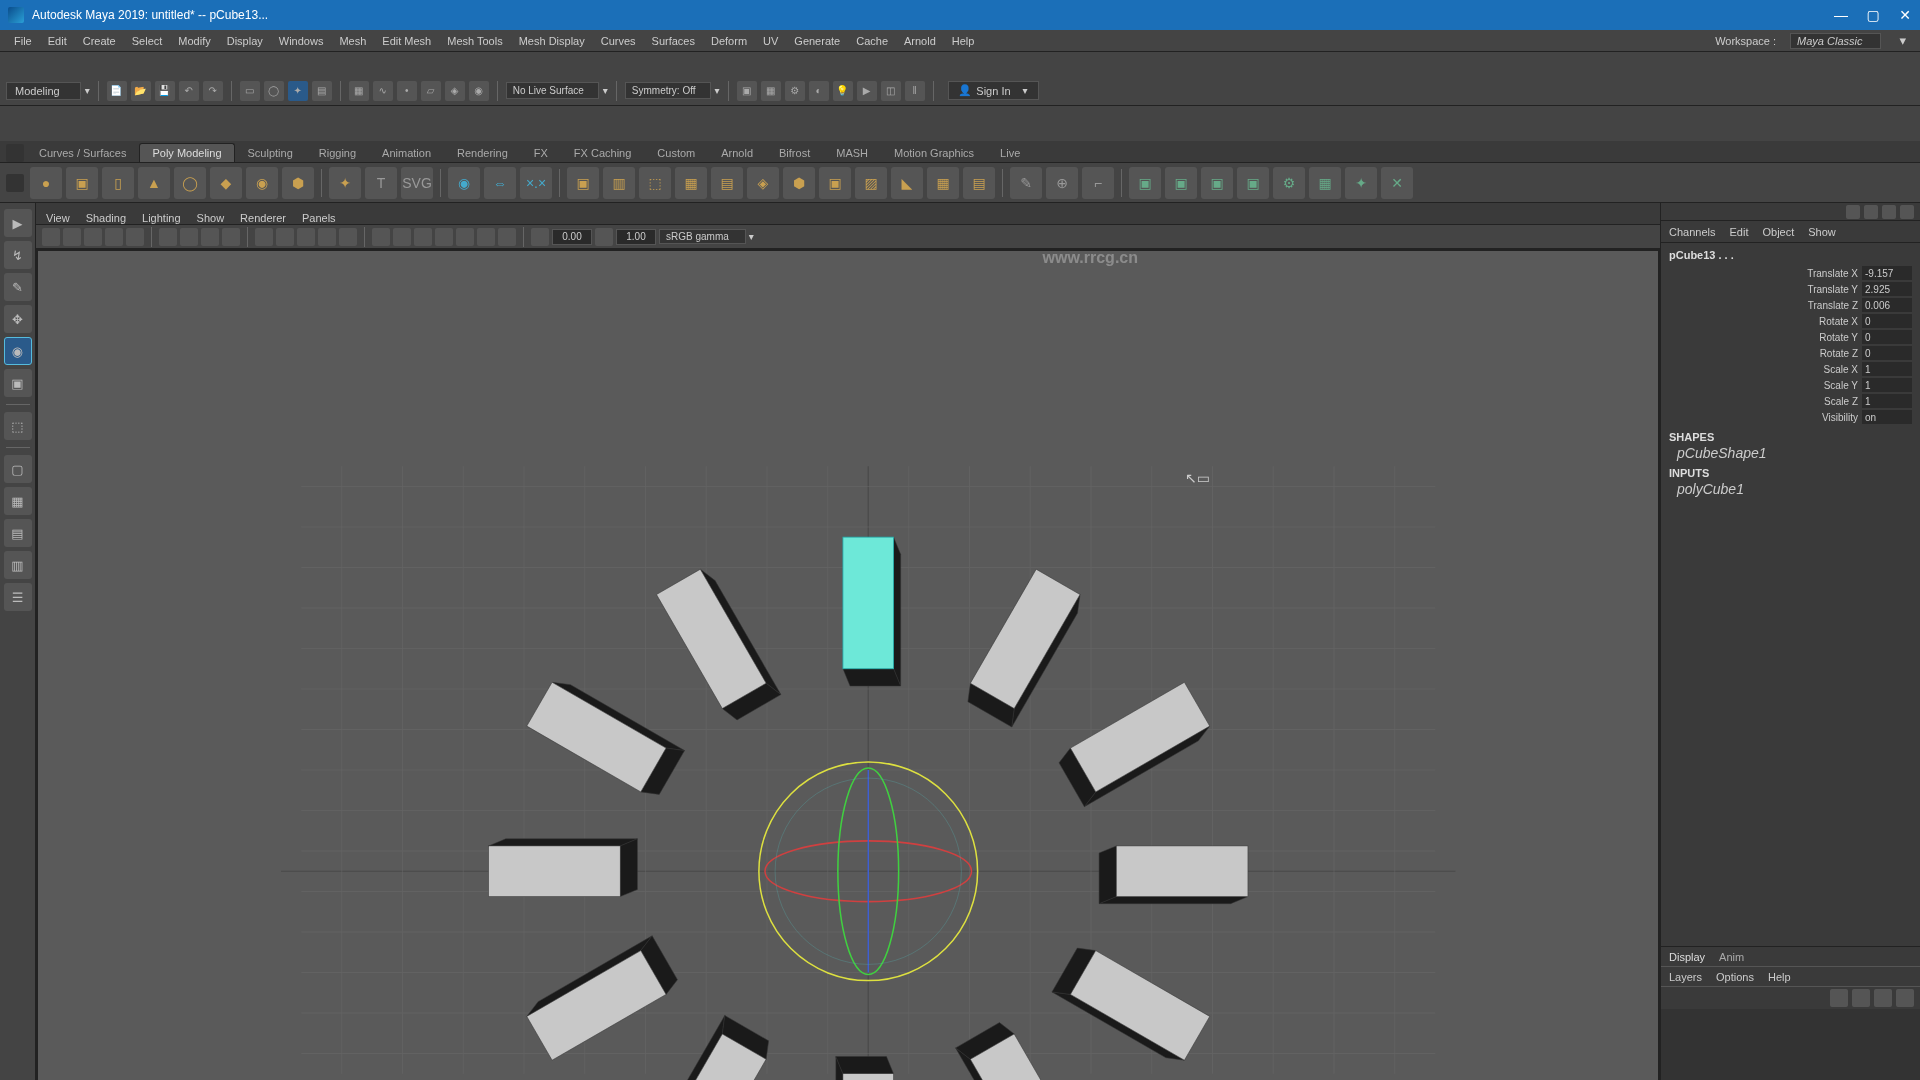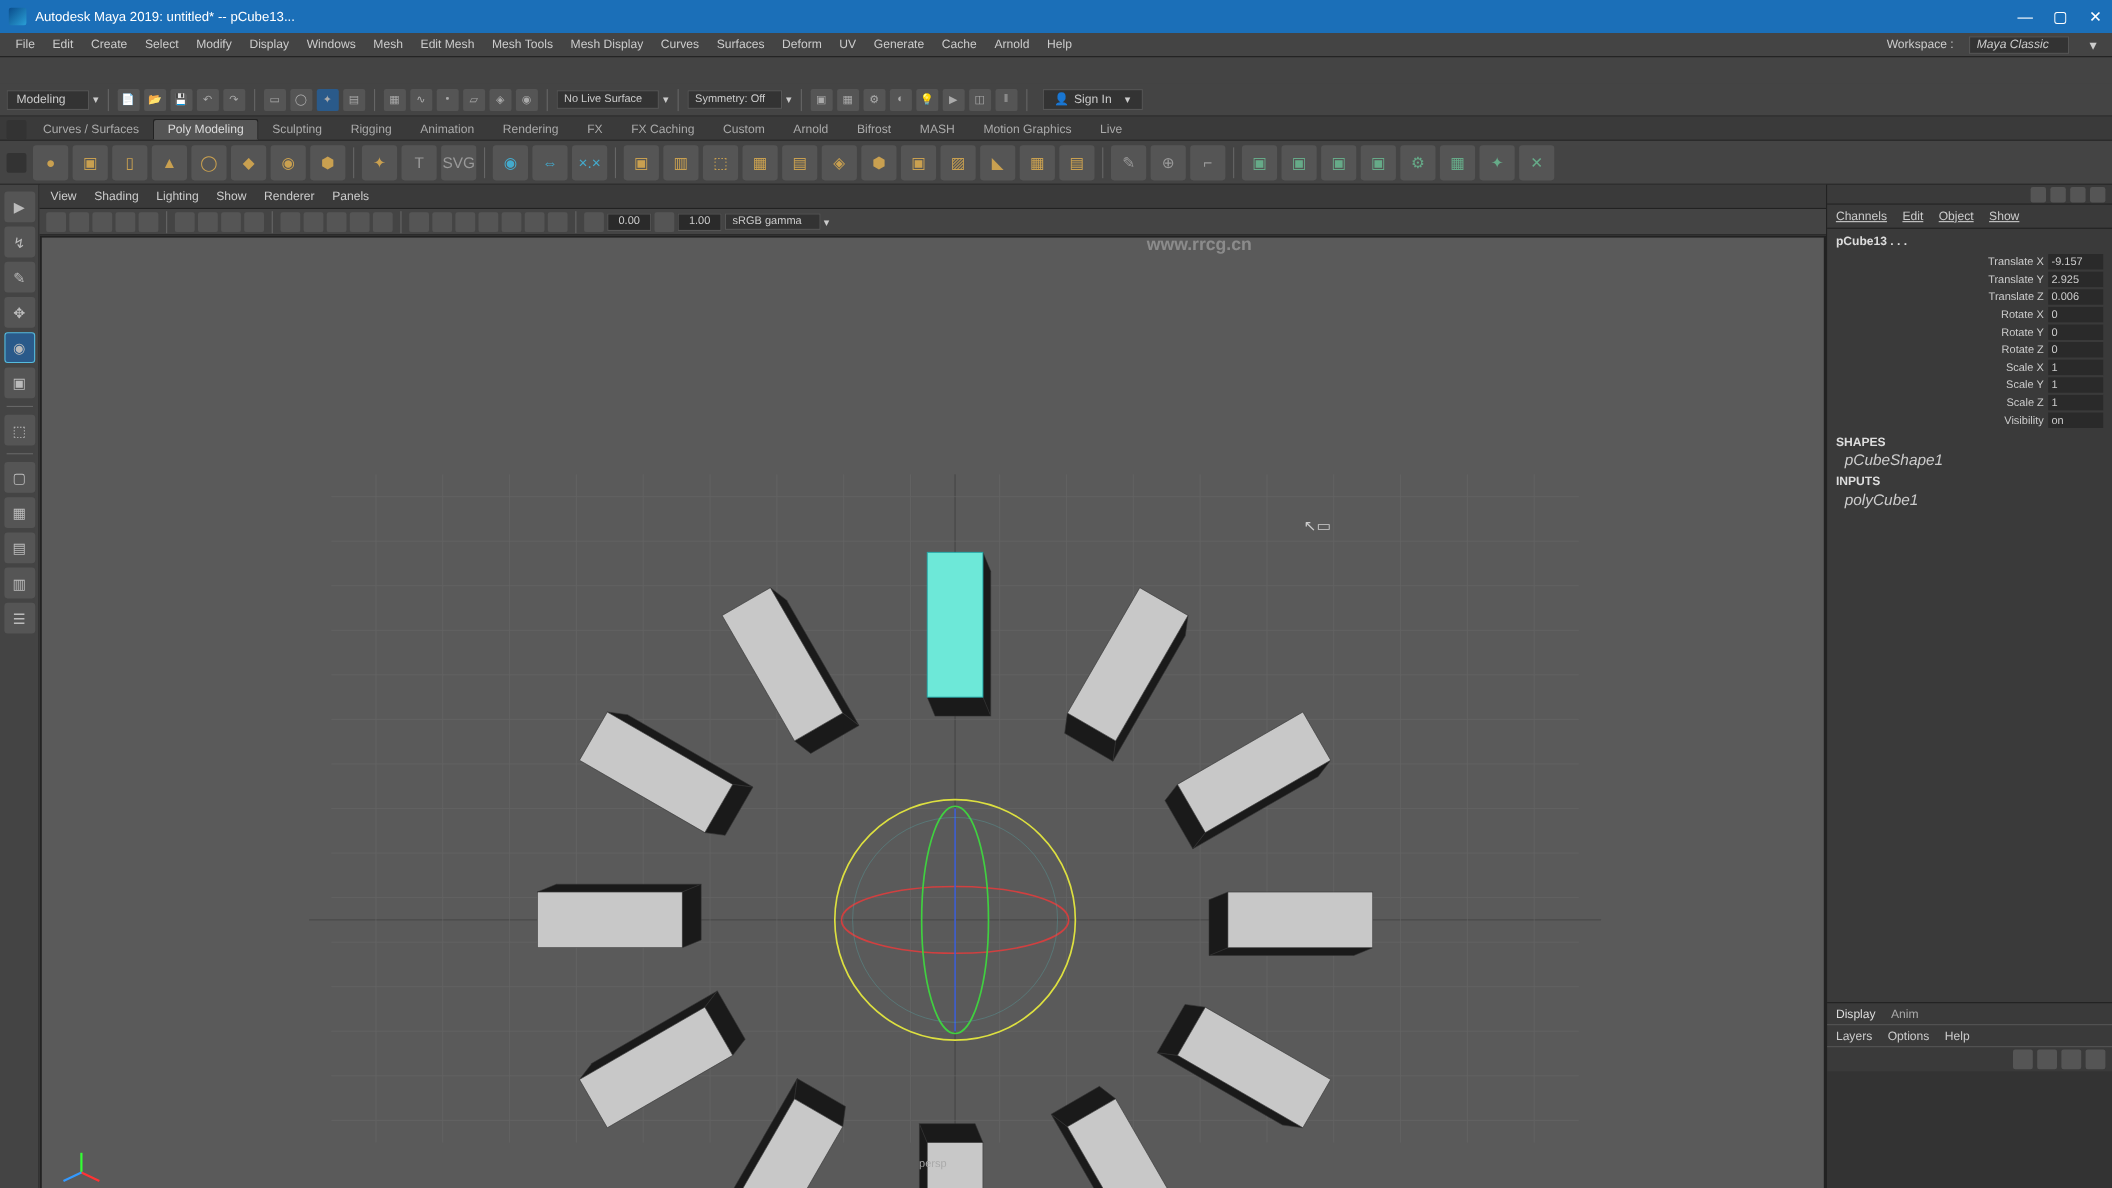--- a/index.html
+++ b/index.html
@@ -20,62 +20,62 @@
 
 .toolbar-row { height: 30px; background: #444; display: flex; align-items: center; padding: 0 6px; border-bottom: 1px solid #222; gap: 4px; margin-top: 24px; }
 .mode-select { background: #333; border: 1px solid #555; color: #ccc; padding: 2px 20px 2px 8px; font-size: 11px; }
 .tb-sep { width: 1px; height: 20px; background: #666; margin: 0 4px; }
 .tb-icon { width: 20px; height: 20px; background: #555; border-radius: 2px; cursor: pointer; display: flex; align-items: center; justify-content: center; font-size: 10px; color: #aaa; }
 .tb-icon.active { background: #2a5a8a; }
 .tb-dropdown { background: #333; border: 1px solid #555; color: #ccc; padding: 2px 14px 2px 6px; font-size: 10px; }
 .signin { margin-left: 6px; background: #333; border: 1px solid #555; padding: 2px 10px; display: flex; align-items: center; gap: 4px; }
 
 
-.shelf-tabs { height: 22px; background: #3a3a3a; display: flex; align-items: flex-end; padding: 0 6px; border-bottom: 1px solid #222; }
+.shelf-tabs { height: 22px; background: #3a3a3a; display: flex; align-items: flex-end; padding: 0 6px; border-bottom: 1px solid #222; margin-top: 35px; }
 .shelf-tab { padding: 3px 12px; font-size: 11px; color: #aaa; cursor: pointer; border: 1px solid transparent; border-bottom: none; }
 .shelf-tab.active { background: #555; color: #ddd; border-color: #222; border-radius: 3px 3px 0 0; }
 .shelf-mini { width: 18px; height: 18px; background: #333; margin-right: 2px; border-radius: 2px; }
 
 
 .shelf-row { height: 40px; background: #444; display: flex; align-items: center; padding: 0 6px; gap: 4px; border-bottom: 1px solid #222; }
 .shelf-icon { width: 32px; height: 32px; background: #555; border-radius: 3px; cursor: pointer; display: flex; align-items: center; justify-content: center; font-size: 14px; color: #c9a050; }
 .shelf-sep { width: 1px; height: 28px; background: #666; margin: 0 3px; }
 .shelf-icon.cyan { color: #4ac; }
 .shelf-icon.grey { color: #999; }
 .shelf-icon.green { color: #6a8; }
 
 
 .main-area { display: flex; height: 926px; }
 .toolbox { width: 36px; background: #444; display: flex; flex-direction: column; align-items: center; padding-top: 6px; gap: 4px; border-right: 1px solid #222; }
 .tool-btn { width: 28px; height: 28px; background: #555; border-radius: 3px; cursor: pointer; display: flex; align-items: center; justify-content: center; font-size: 13px; color: #bbb; }
 .tool-btn.active { background: #2a5a8a; border: 1px solid #5bd; }
 .tool-sep { width: 24px; height: 1px; background: #666; margin: 3px 0; }
 
 .viewport-wrap { flex: 1; display: flex; flex-direction: column; background: #444; }
-.view-menu { height: 22px; background: #3a3a3a; display: flex; align-items: center; padding: 0 10px; gap: 16px; border-bottom: 1px solid #222; }
+.view-menu { height: 22px; background: #3a3a3a; display: flex; align-items: flex-end; padding: 0 10px; gap: 16px; border-bottom: 1px solid #222; }
 .view-menu span { font-size: 11px; color: #ccc; cursor: pointer; }
 .view-toolbar { height: 24px; background: #444; display: flex; align-items: center; padding: 0 6px; gap: 3px; border-bottom: 1px solid #222; }
 .vt-icon { width: 18px; height: 18px; background: #555; border-radius: 2px; cursor: pointer; }
 .vt-input { width: 40px; height: 16px; background: #2a2a2a; border: 1px solid #555; color: #ccc; font-size: 10px; text-align: center; }
 .vt-select { background: #333; border: 1px solid #555; color: #ccc; padding: 1px 16px 1px 6px; font-size: 10px; }
 
 .viewport { flex: 1; background: #5a5a5a; position: relative; border: 2px solid #222; overflow: hidden; }
 .axis-gizmo { position: absolute; bottom: 16px; left: 16px; width: 40px; height: 40px; }
 .axis-gizmo .ax { position: absolute; width: 2px; height: 18px; transform-origin: bottom center; bottom: 10px; left: 19px; }
 .axis-gizmo .ax.y { background: #3f3; }
 .axis-gizmo .ax.x { background: #f33; transform: rotate(115deg); }
 .axis-gizmo .ax.z { background: #39f; transform: rotate(-115deg); }
 .persp-label { position: absolute; bottom: 28px; left: 50%; transform: translateX(-50%); font-size: 10px; color: #aaa; }
 
 
 .channel-box { width: 260px; background: #3a3a3a; border-left: 1px solid #222; display: flex; flex-direction: column; }
 .cb-icons { height: 18px; display: flex; justify-content: flex-end; padding: 2px 6px; gap: 4px; border-bottom: 1px solid #222; }
 .cb-icons span { width: 14px; height: 14px; background: #555; border-radius: 2px; cursor: pointer; }
 .cb-tabs { height: 22px; display: flex; align-items: center; padding: 0 8px; gap: 14px; border-bottom: 1px solid #222; }
-.cb-tabs span { font-size: 11px; color: #ccc; cursor: pointer; text-decoration: underline; }
+.cb-tabs span { font-size: 11px; color: #ccc; cursor: pointer; }
 .cb-body { flex: 1; padding: 6px 8px; overflow: auto; }
 .obj-name { font-size: 11px; color: #ddd; font-weight: bold; margin-bottom: 4px; }
 .attr-row { display: flex; justify-content: flex-end; align-items: center; height: 16px; gap: 4px; }
 .attr-label { font-size: 10px; color: #ccc; text-align: right; }
 .attr-val { width: 50px; height: 14px; background: #2a2a2a; border: none; color: #ccc; font-size: 10px; text-align: left; padding-left: 3px; }
 .cb-section { font-size: 11px; font-weight: bold; color: #ddd; margin: 6px 0 2px; }
 .cb-item { font-size: 14px; color: #ccc; padding-left: 8px; font-style: italic; }
 .layer-panel { border-top: 1px solid #222; }
 .layer-tabs { height: 20px; display: flex; align-items: center; padding: 0 8px; gap: 14px; border-bottom: 1px solid #555; }
 .layer-tabs span { font-size: 11px; color: #aaa; cursor: pointer; }

